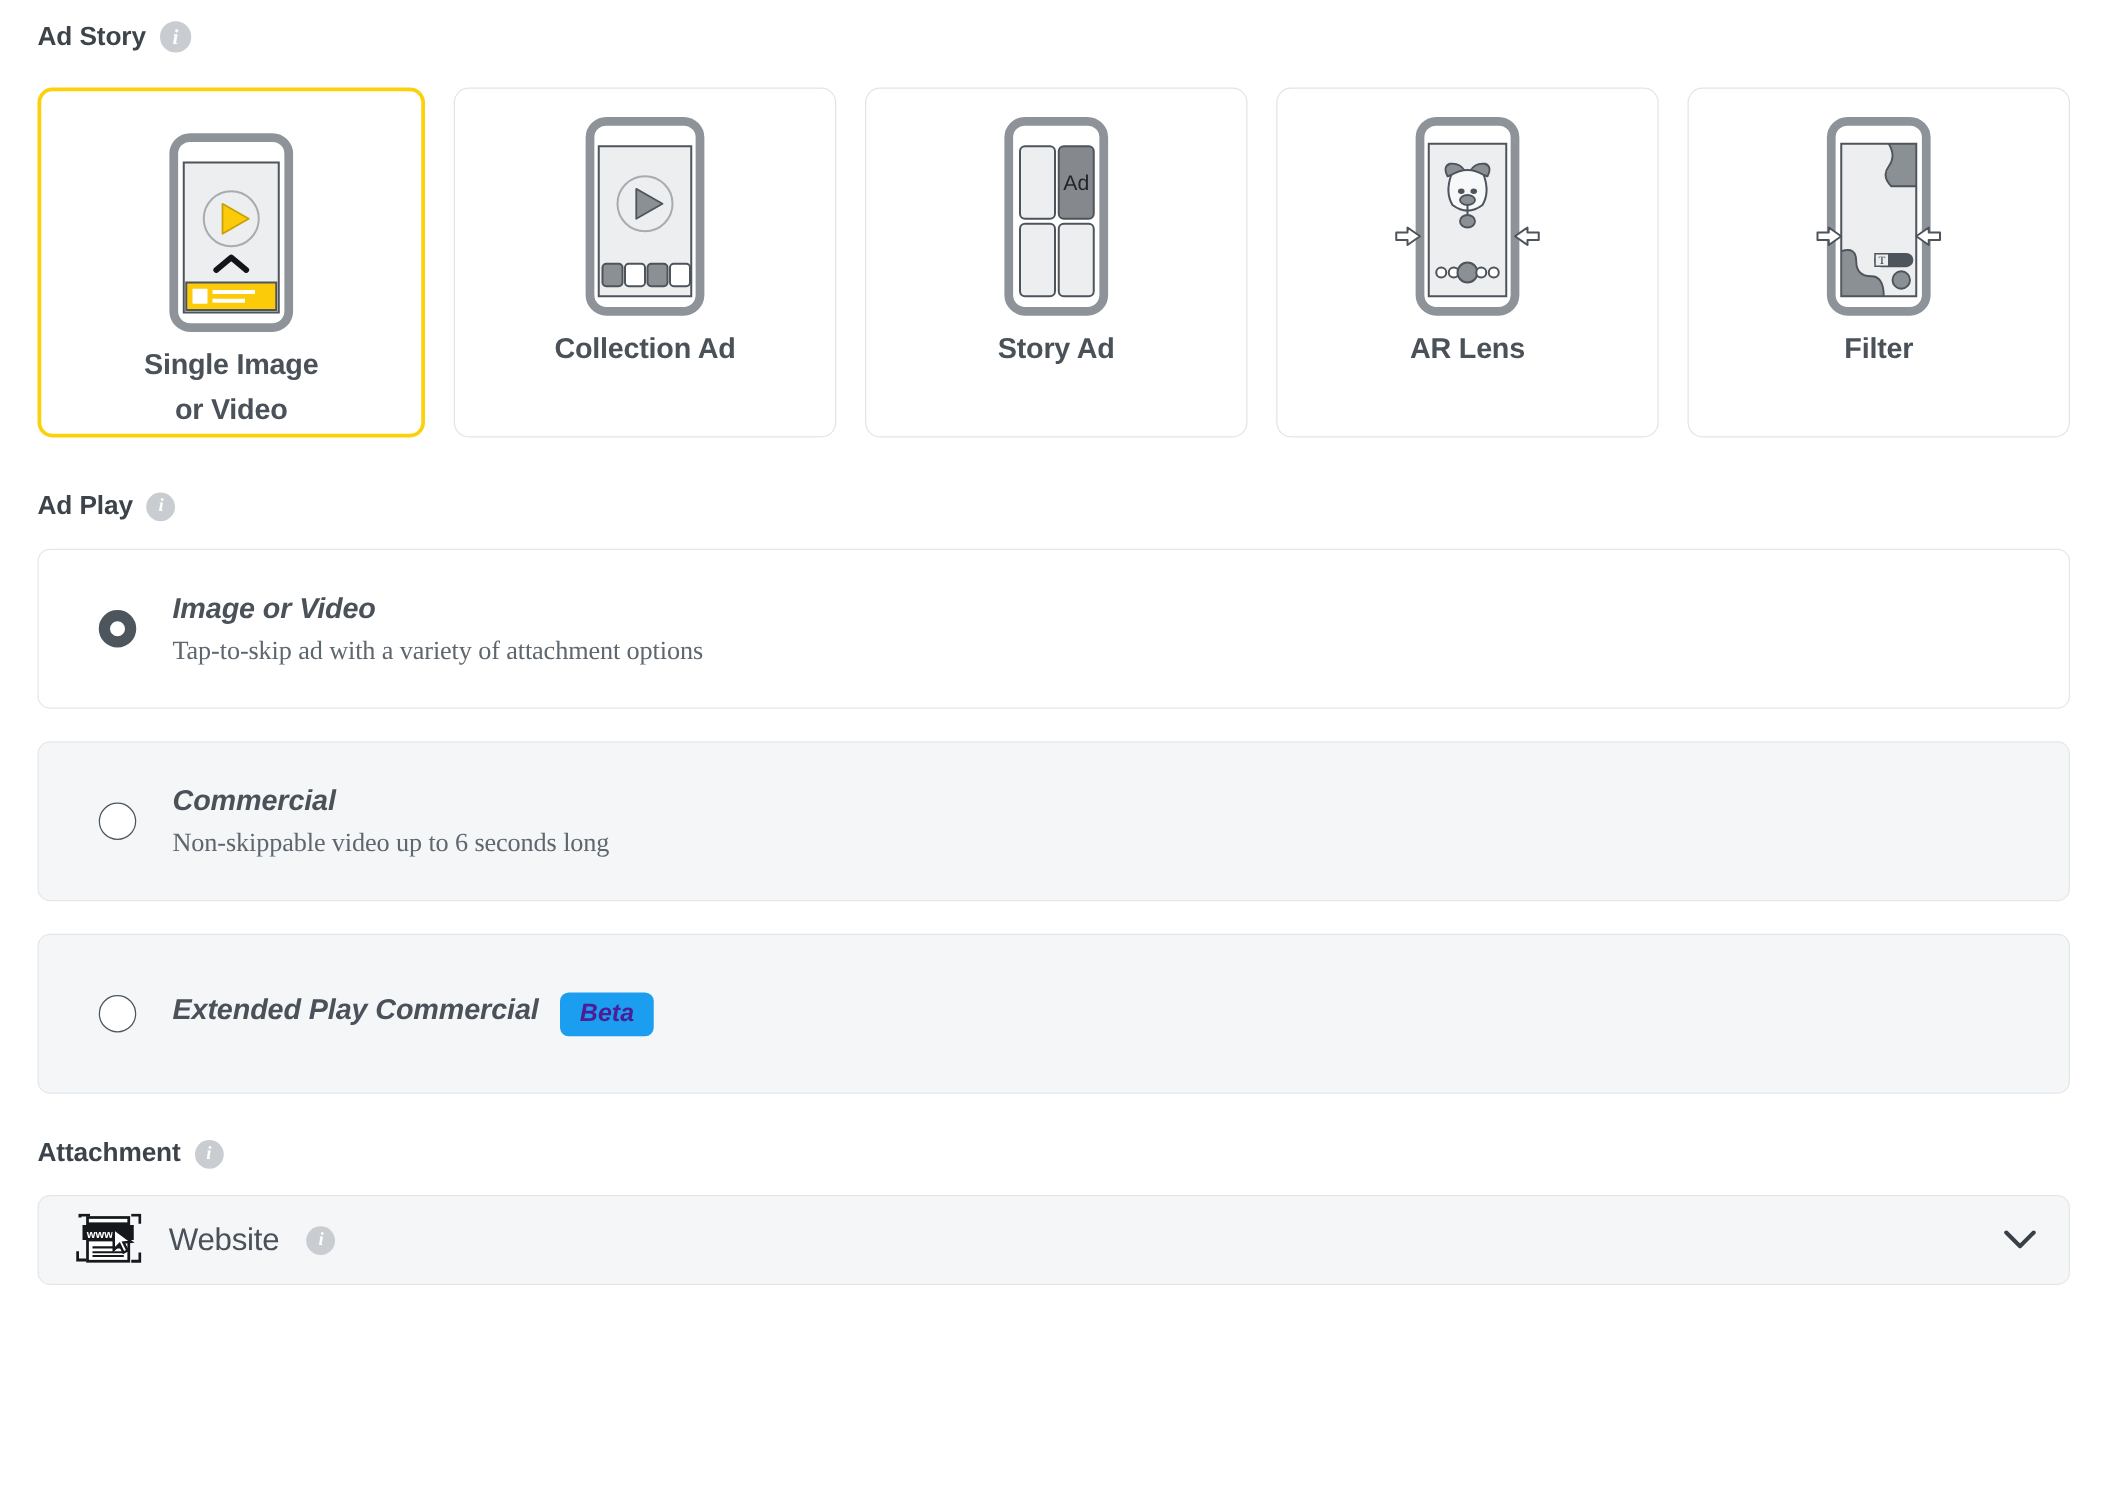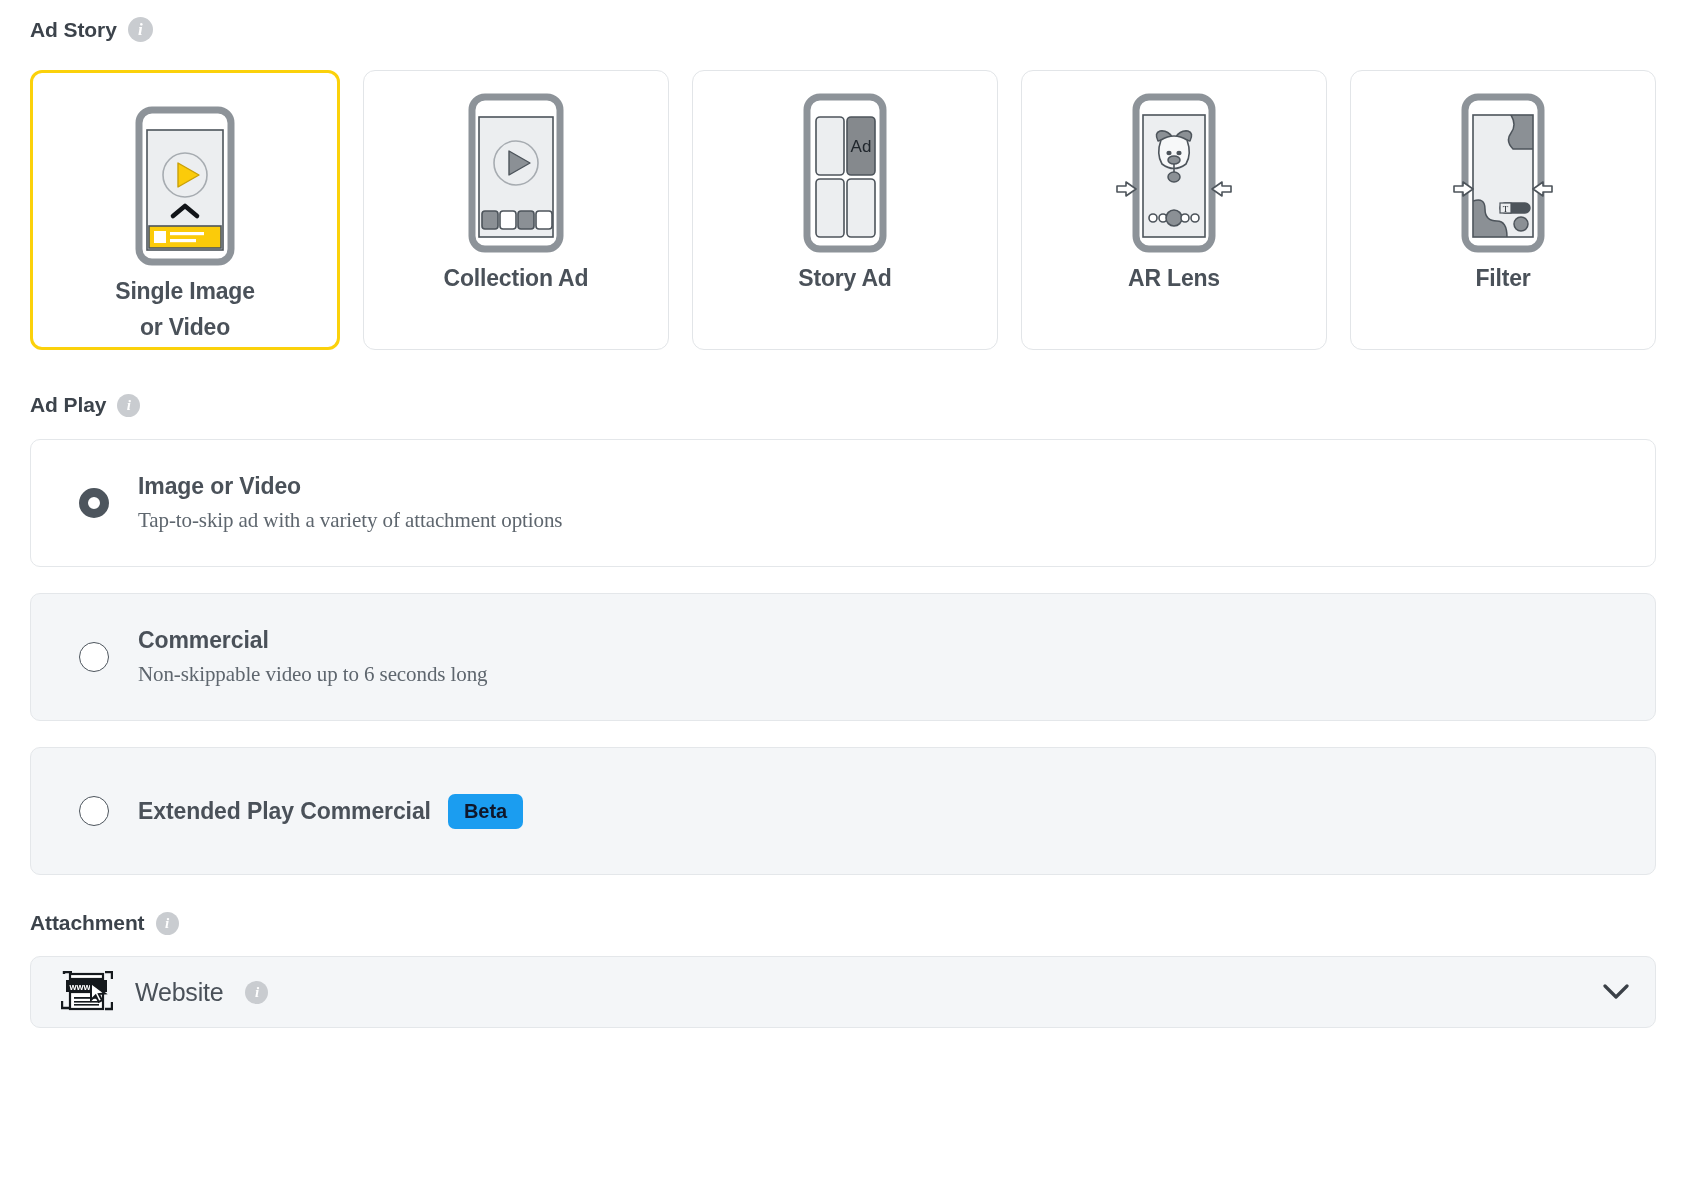--- a/index.html
+++ b/index.html
@@ -97,30 +97,30 @@
     border: 1.8px solid #4d555d;
     background: #ffffff;
     flex: 0 0 auto;
     margin-right: 29px;
   }
   .radio.checked {
     border: 9px solid #4d555d;
     background: #ffffff;
   }
   .type-text { padding: 10px 0; }
-  .type-title-line { display: flex; align-items: center; gap: 17px; }
+  .type-title-line { display: flex; gap: 17px; font-style: italic; }
   .type-title {
     font-size: 23px;
     font-weight: bold;
     color: #4a5159;
     letter-spacing: -0.1px;
   }
   .badge {
     background: #1b9df0;
-    color: #0f172a;
+    color: #4c1d95;
     font-size: 20px;
     font-weight: bold;
     border-radius: 7px;
     padding: 7px 16px 8px;
     line-height: 1;
   }
   .type-desc {
     margin-top: 8px;
     font-size: 21px;
     color: #5e666e;

